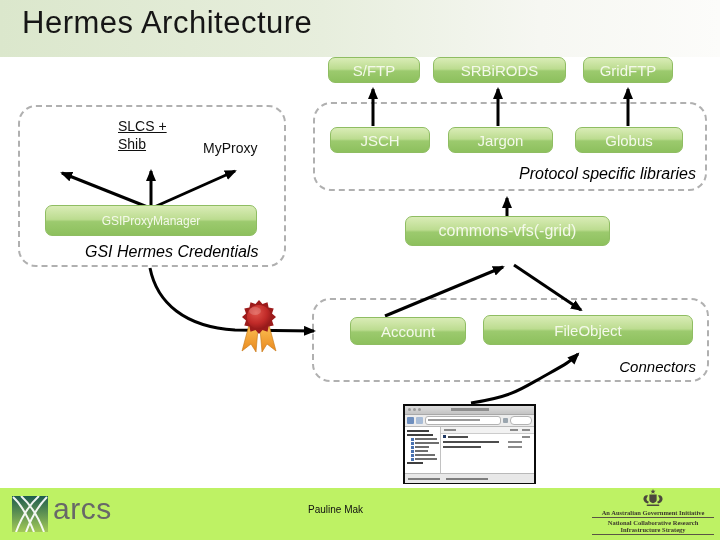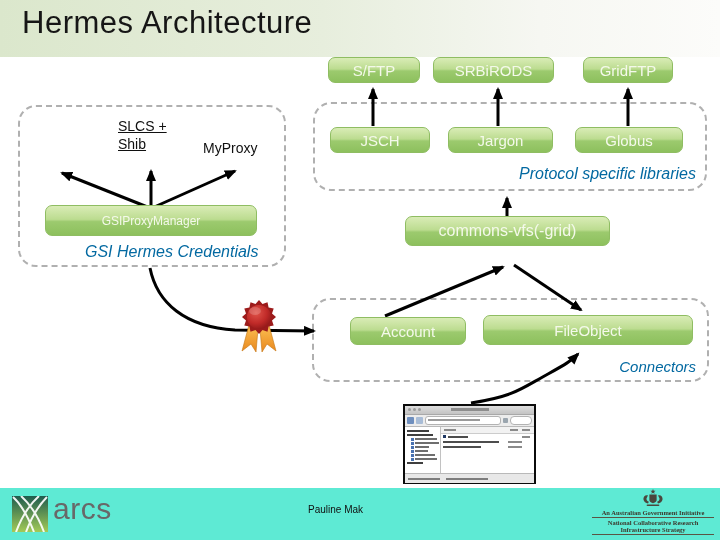--- a/index.html
+++ b/index.html
@@ -6,21 +6,21 @@
   body{width:720px;height:540px;font-family:"Liberation Sans",sans-serif;}
   .slide{position:relative;width:720px;height:540px;background:#ffffff;overflow:hidden;}
 
   
   .title-band{position:absolute;left:0;top:0;width:720px;height:57px;
     background:linear-gradient(90deg,#dbe7cc 0%,#e7eedd 45%,#f6f7f2 75%,#fcfcfa 100%);}
   .page-title{position:absolute;left:22px;top:5px;font-size:31px;color:#161616;letter-spacing:0.5px;}
 
   
   .dashed{position:absolute;border:2px dashed #b0b0b0;border-radius:18px;box-sizing:border-box;z-index:1;}
-  .grouplabel{position:absolute;font-style:italic;font-size:16px;color:#0369a1;z-index:4;white-space:nowrap;}
+  .grouplabel{position:absolute;font-style:italic;font-size:16px;color:#000000;z-index:4;white-space:nowrap;}
 
   
   .gbox{position:absolute;box-sizing:border-box;display:flex;align-items:center;justify-content:center;
     background:linear-gradient(180deg,#d9ecb6 0%,#bcdc90 46%,#9cca6e 54%,#8dc05d 100%);
     border:1px solid #8fbd62;border-radius:7px;color:#f4f9ea;font-size:15px;z-index:6;white-space:nowrap;}
 
   .plain-label{position:absolute;font-size:14px;color:#101010;line-height:1.28;z-index:6;}
 
   
   .arrows{position:absolute;left:0;top:0;width:720px;height:540px;z-index:5;pointer-events:none;}
@@ -49,21 +49,21 @@
   .shot-main{flex:1;position:relative;}
   .shot-colhead{height:6px;background:#f2f2f2;border-bottom:1px solid #cccccc;position:relative;}
   .mrow{display:flex;align-items:center;gap:2px;height:5px;padding-left:2px;position:relative;}
   .mrow i{display:block;width:3px;height:3px;background:#1f3864;}
   .mrow b{display:block;height:2px;background:#4d4d4d;}
   .mcol{position:absolute;height:2px;background:#8a8a8a;top:2px;}
   .shot-status{height:9px;border-top:1px solid #b9b9b9;background:#e8e8e8;display:flex;align-items:center;gap:6px;padding:0 3px;}
   .shot-status b{display:block;height:2px;background:#7d7d7d;}
 
   
-  .footer{position:absolute;left:0;top:488px;width:720px;height:52px;background:#5eead4;z-index:2;}
+  .footer{position:absolute;left:0;top:488px;width:720px;height:52px;background:#bef264;z-index:2;}
   .arcs-logo{position:absolute;left:12px;top:8px;width:36px;height:36px;}
   .arcs-text{position:absolute;left:53px;top:4px;font-size:30px;color:#686868;letter-spacing:0.5px;}
   .presenter{position:absolute;left:308px;top:16px;font-size:10px;color:#101010;}
   .gov{position:absolute;right:6px;top:1px;width:122px;text-align:center;color:#3c382c;font-family:"Liberation Serif",serif;}
   .gov-crest{display:block;margin:0 auto;width:30px;height:20px;}
   .gov-line1{font-size:6.5px;font-weight:bold;white-space:nowrap;}
   .gov-program{border-top:1px solid #5a5544;border-bottom:1px solid #5a5544;margin-top:1px;padding:1px 0;}
   .gov-line2,.gov-line3{font-size:6.5px;font-weight:bold;white-space:nowrap;}
 </style>
 </head>
@@ -95,21 +95,21 @@
       <line x1="385" y1="316" x2="503" y2="267" marker-end="url(#arw)"></line>
       <line x1="514" y1="265" x2="581" y2="310" marker-end="url(#arw)"></line>
       <path d="M150,268 C157,303 185,327 235,330 L314,331" marker-end="url(#arw)"></path>
       <path d="M471,403 C516,396 522,388 548,374 C566,364 571,361 578,354" marker-end="url(#arw)"></path>
     </g>
   </svg>
 
   <div class="gbox" style="left:328px;top:57px;width:92px;height:26px;">
       <span>S/FTP</span>
     </div>
-  <div class="gbox" style="left:433px;top:57px;width:121px;height:26px;">
+  <div class="gbox" style="left:433px;top:57px;width:133px;height:26px;">
       <span>SRBiRODS</span>
     </div>
   <div class="gbox" style="left:583px;top:57px;width:90px;height:26px;">
       <span>GridFTP</span>
     </div>
   <div class="gbox" style="left:330px;top:127px;width:100px;height:26px;">
       <span>JSCH</span>
     </div>
   <div class="gbox" style="left:575px;top:127px;width:108px;height:26px;">
       <span>Globus</span>

